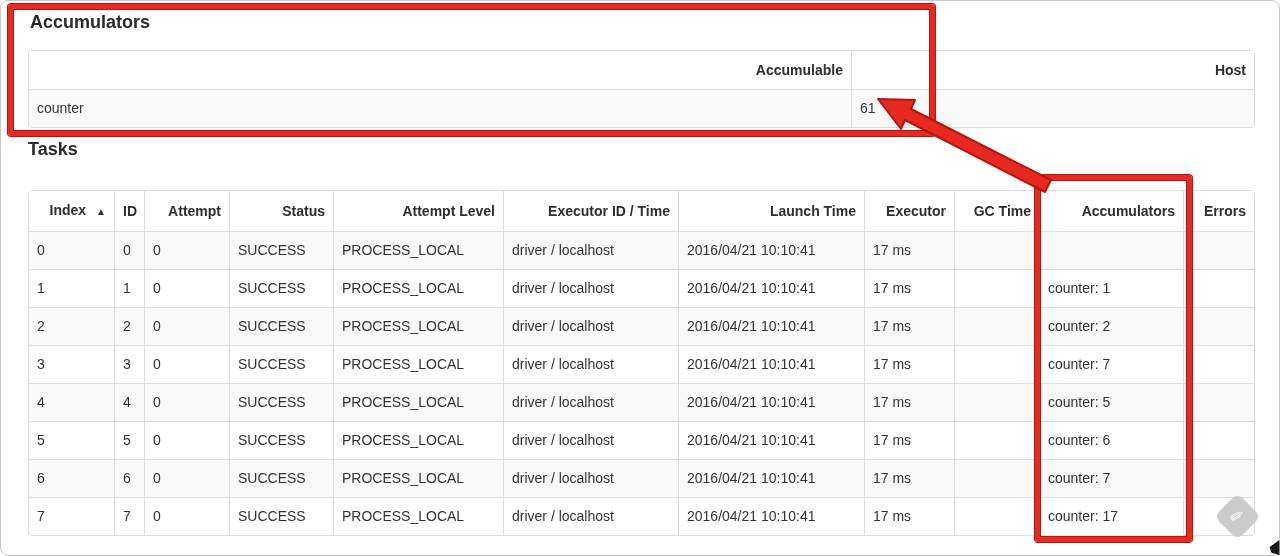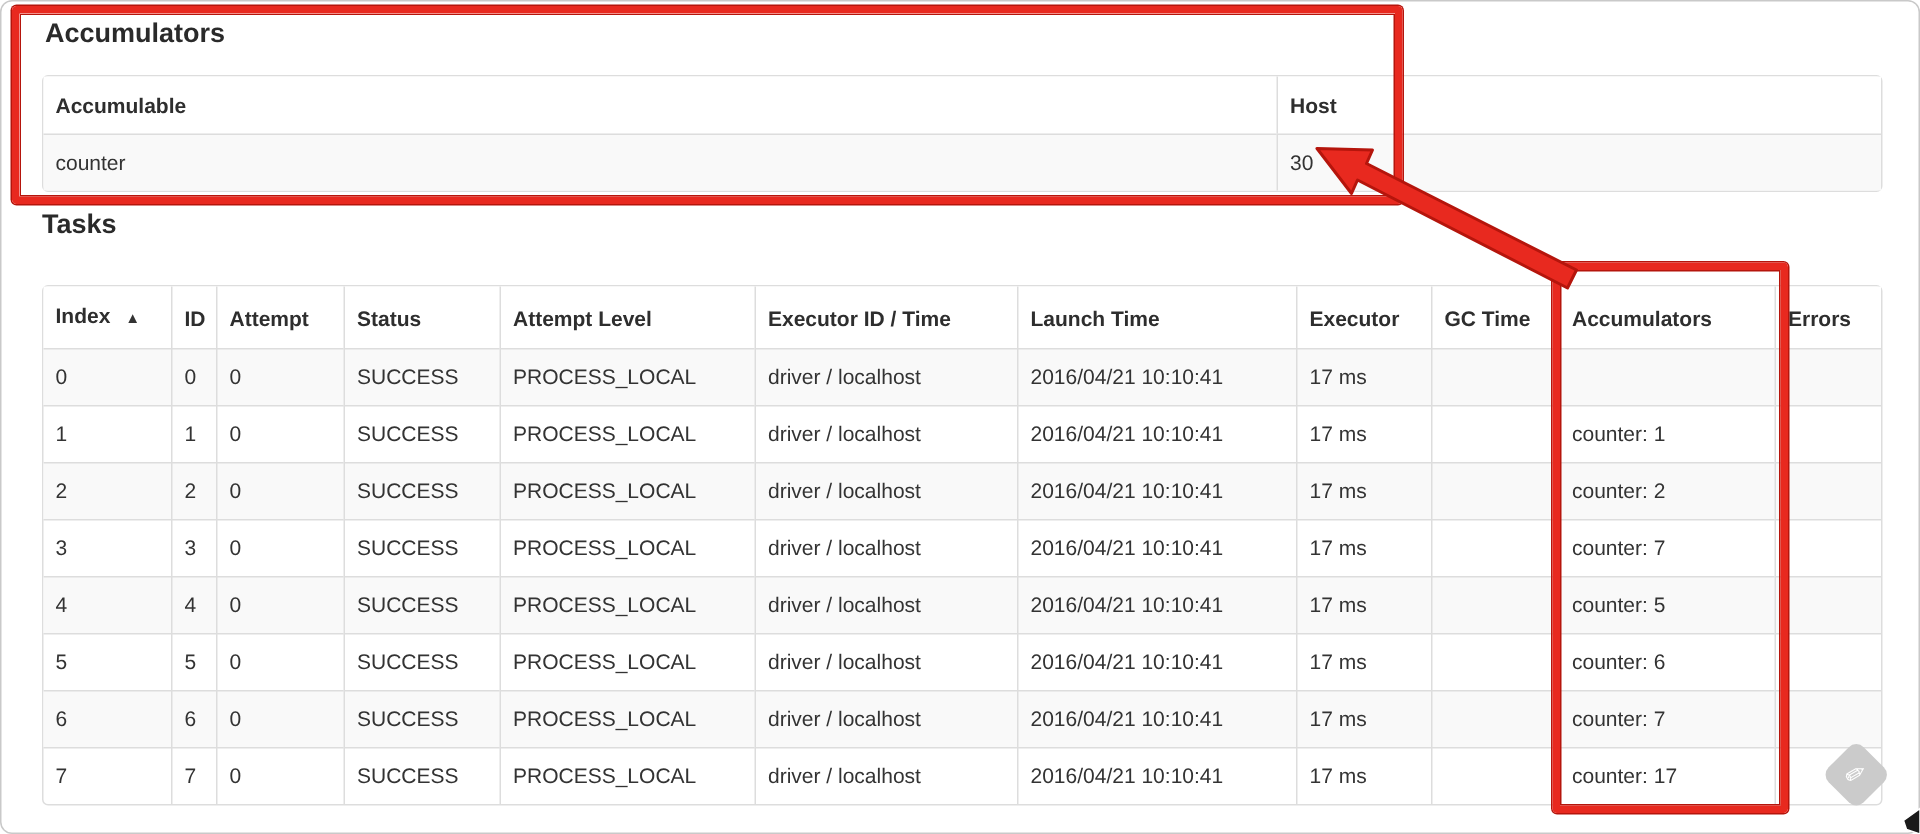--- a/index.html
+++ b/index.html
@@ -24,21 +24,21 @@
     border-collapse:separate; border-spacing:0;
     border:1px solid #ddd; border-radius:4px;
     font-size:14px; color:#333;
   }
   #acc-table   { left:28px; top:50px; }
   #tasks-table { left:28px; top:190px; }
   .tbl th, .tbl td {
     text-align:left; line-height:20px; white-space:nowrap; overflow:hidden;
     border-left:1px solid #ddd;
   }
-  .tbl th { padding:9px 8px; font-weight:bold; color:#2e2e2e; background:#fff; }
+  .tbl th { padding:9px 8px; font-weight:bold; color:#2e2e2e; background:#fff;text-align:right; }
   .tbl td { padding:8px 8px 9px 8px; border-top:1px solid #ddd; }
   .tbl th:first-child, .tbl td:first-child { border-left:none; }
   .tbl tbody tr:nth-child(odd) td { background:#f9f9f9; }
   .sort-icon { font-size:10px; margin-left:10px; color:#333; }
 
   .anno-box {
     position:absolute; border:5px solid #e8291f; border-radius:3px;
     box-shadow:0 0 0 1px #b5150c, inset 0 0 0 1px #b5150c;
     pointer-events:none; z-index:40; background:transparent;
   }
@@ -71,21 +71,21 @@
     </colgroup>
   <thead>
     <tr>
       <th>Accumulable</th>
       <th>Host</th>
     </tr>
   </thead>
   <tbody>
     <tr>
       <td>counter</td>
-      <td>30</td>
+      <td>61</td>
     </tr>
   </tbody>
 </table>
 
 <div id="tasks-heading" class="section-heading">Tasks</div>
 
 <table id="tasks-table" class="tbl">
   <colgroup>
     <col style="width:85px">
       <col style="width:30px">

